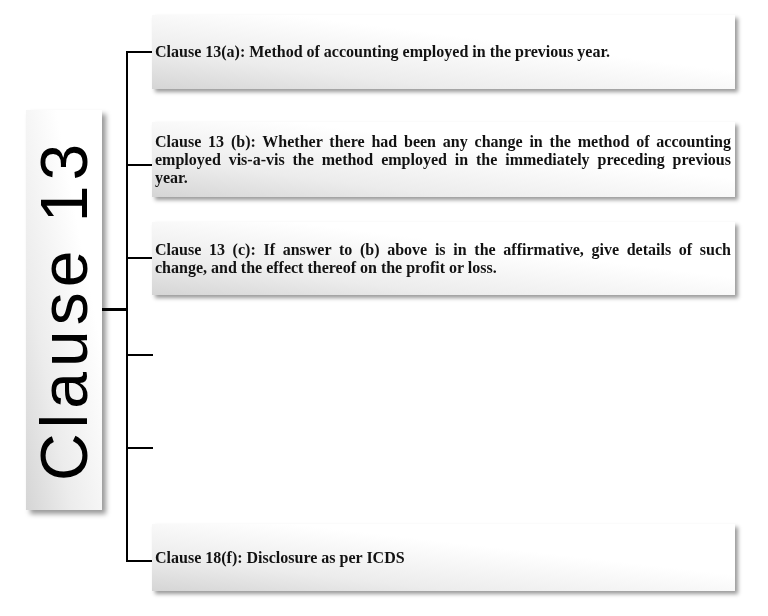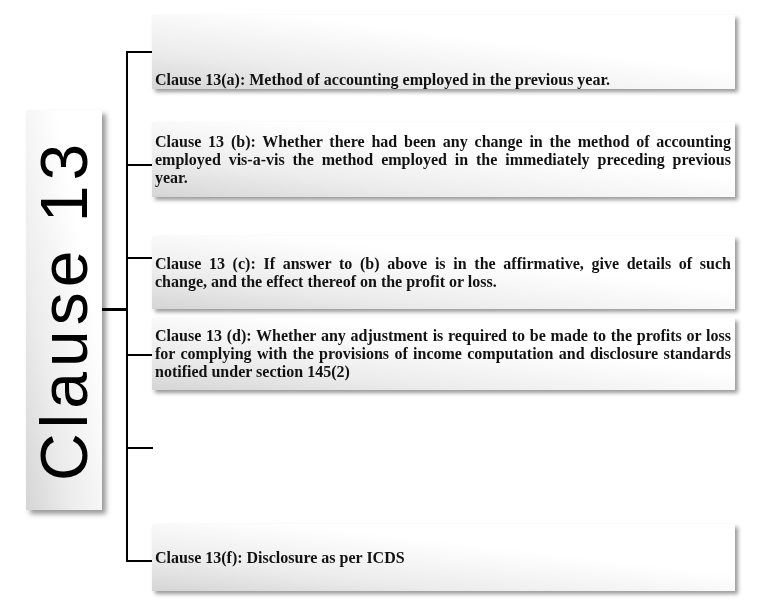--- a/index.html
+++ b/index.html
@@ -61,23 +61,23 @@
     padding:0 4px 0 3px;
   }
   .node-text{
     width:100%;
     font-weight:bold;
     font-size:16px;
     line-height:18px;
     text-align:justify;
     color:var(--text-color);
   }
-  .node1{top:15px;height:74px;align-items:flex-end;}
+  .node1{top:15px;height:74px;}
   .node2{top:122px;height:75px;}
-  .node3{top:236px;height:73px;}
+  .node3{top:222px;height:73px;}
   .node4{top:318px;height:72px;}
   .node5{top:413px;height:74px;}
   .node6{top:524px;height:67px;}
 </style>
 </head>
 <body>
 
 <div class="canvas">
 
   <div class="line trunk"></div>
@@ -95,20 +95,17 @@
 
   <div class="node node1">
     <div class="node-text">Clause 13(a): Method of accounting employed in the previous year.</div>
   </div>
   <div class="node node2">
     <div class="node-text">Clause 13 (b): Whether there had been any change in the method of accounting employed vis-a-vis the method employed in the immediately preceding previous year.</div>
   </div>
   <div class="node node3">
     <div class="node-text">Clause 13 (c): If answer to (b) above is in the affirmative, give details of such change, and the effect thereof on the profit or loss.</div>
   </div>
-  <div class="node node4">
-    <div class="node-text">Clause 13 (d): Whether any adjustment is required to be made to the profits or loss for complying with the provisions of income computation and disclosure standards notified under section 145(2)</div>
-  </div>
   <div class="node node6">
-    <div class="node-text">Clause 13(f): Disclosure as per ICDS</div>
+    <div class="node-text">Clause 18(f): Disclosure as per ICDS</div>
   </div>
 
 </div>
 
 </body></html>

